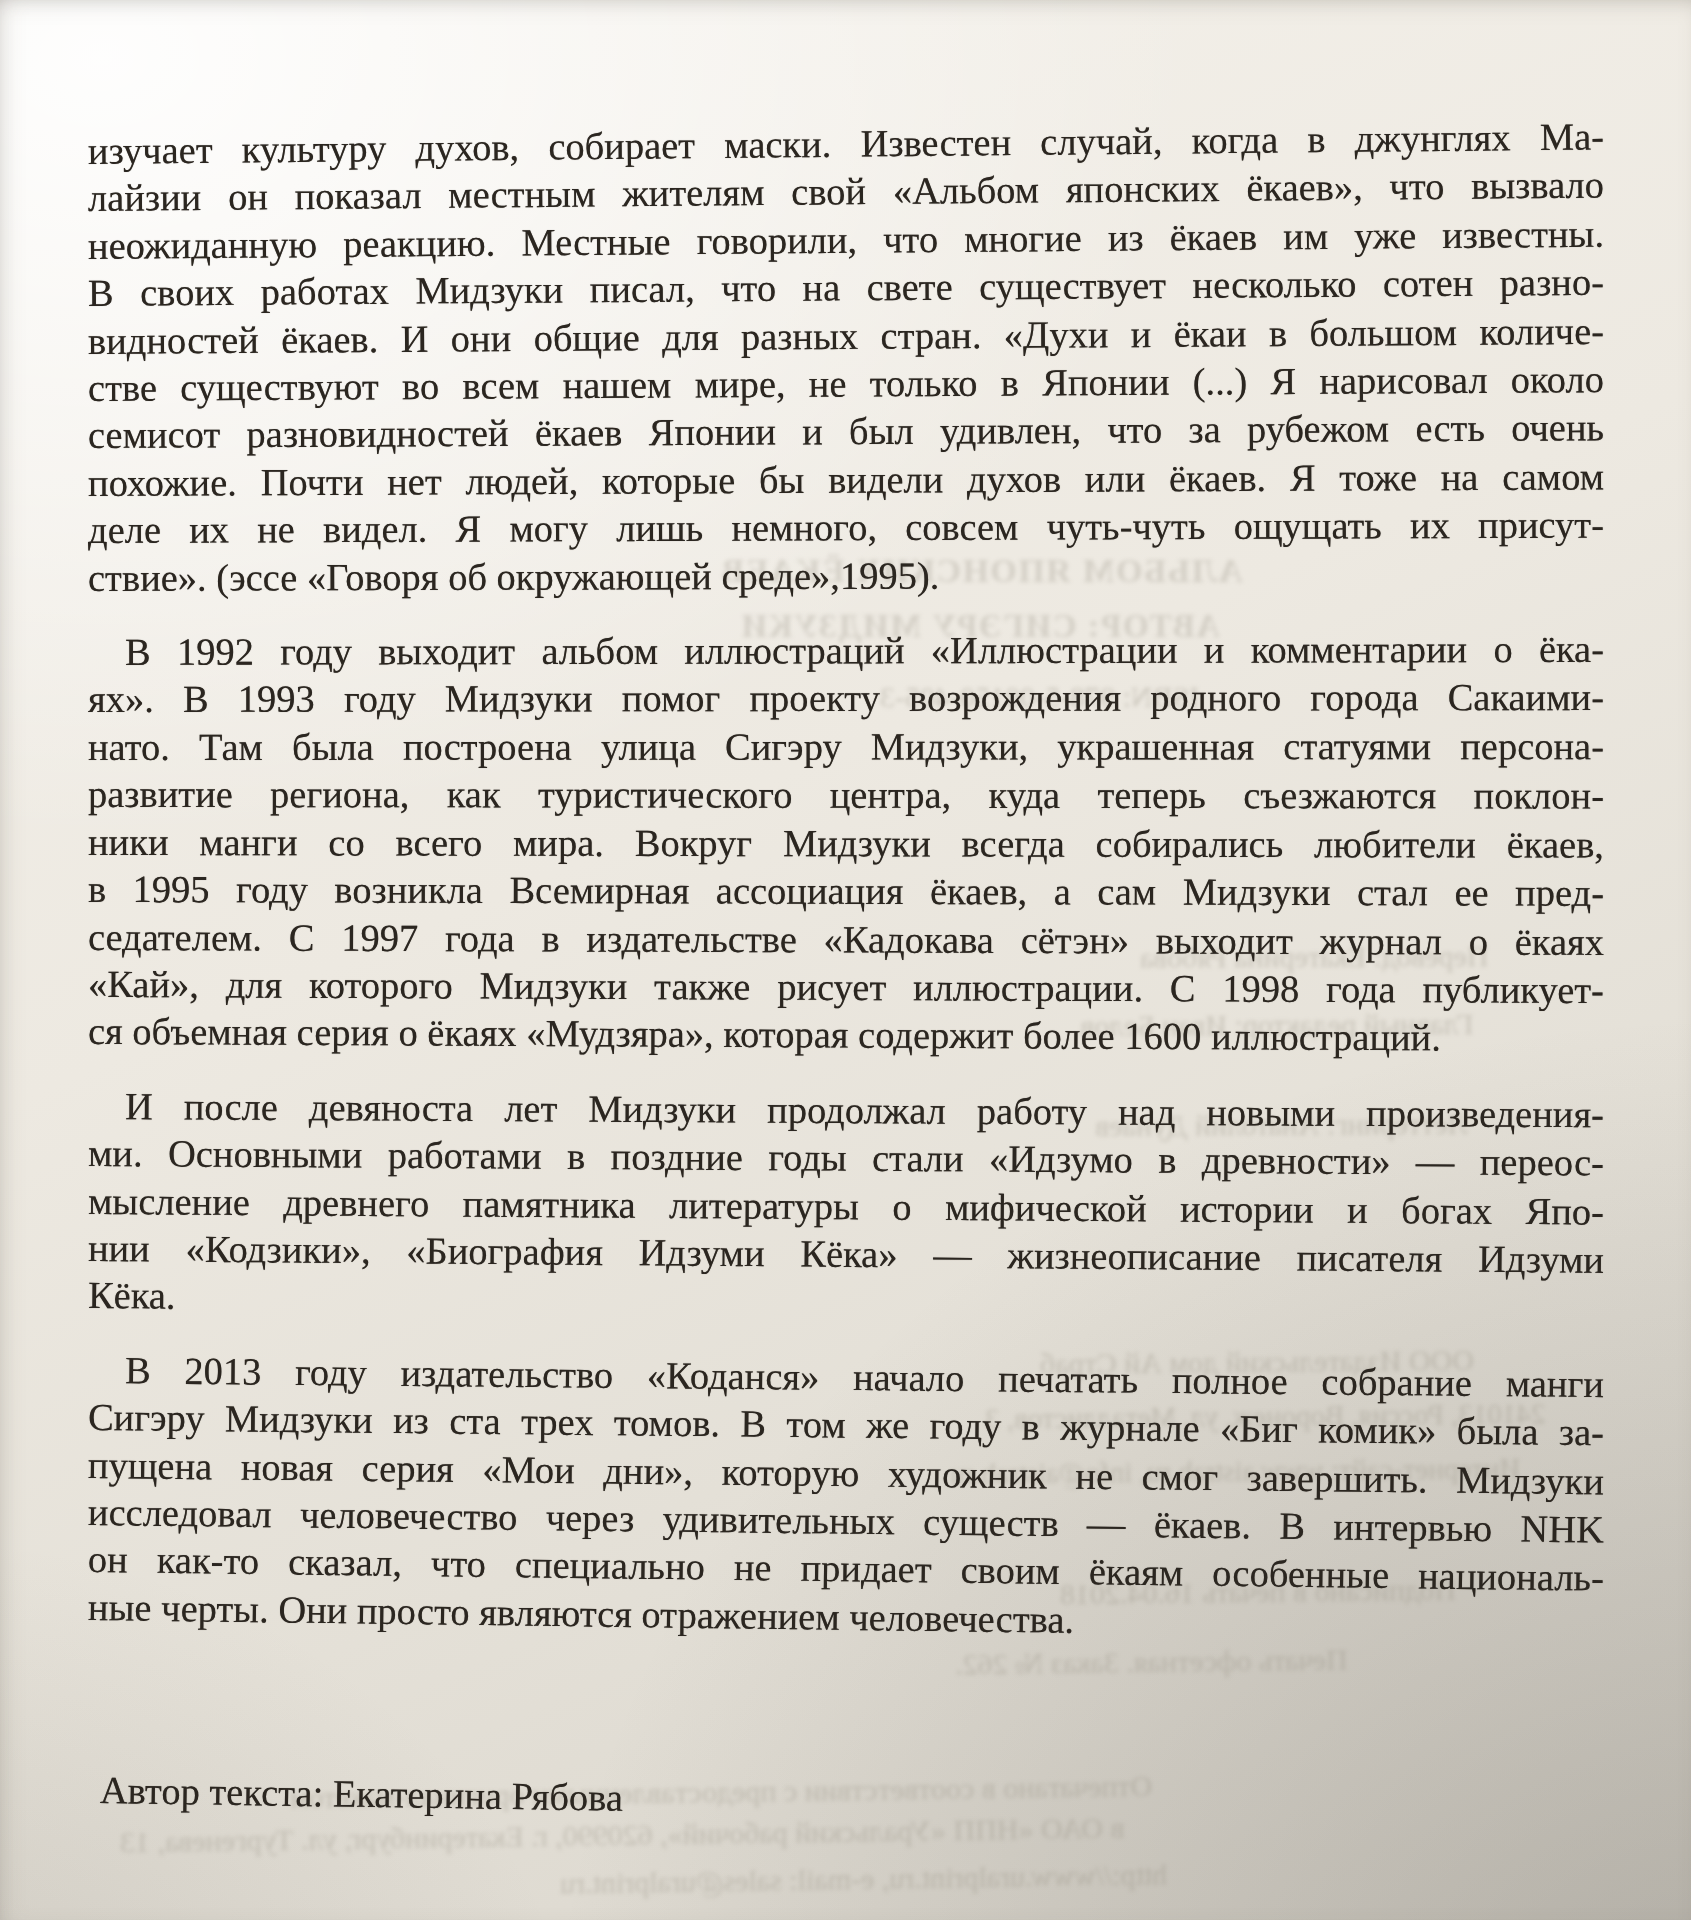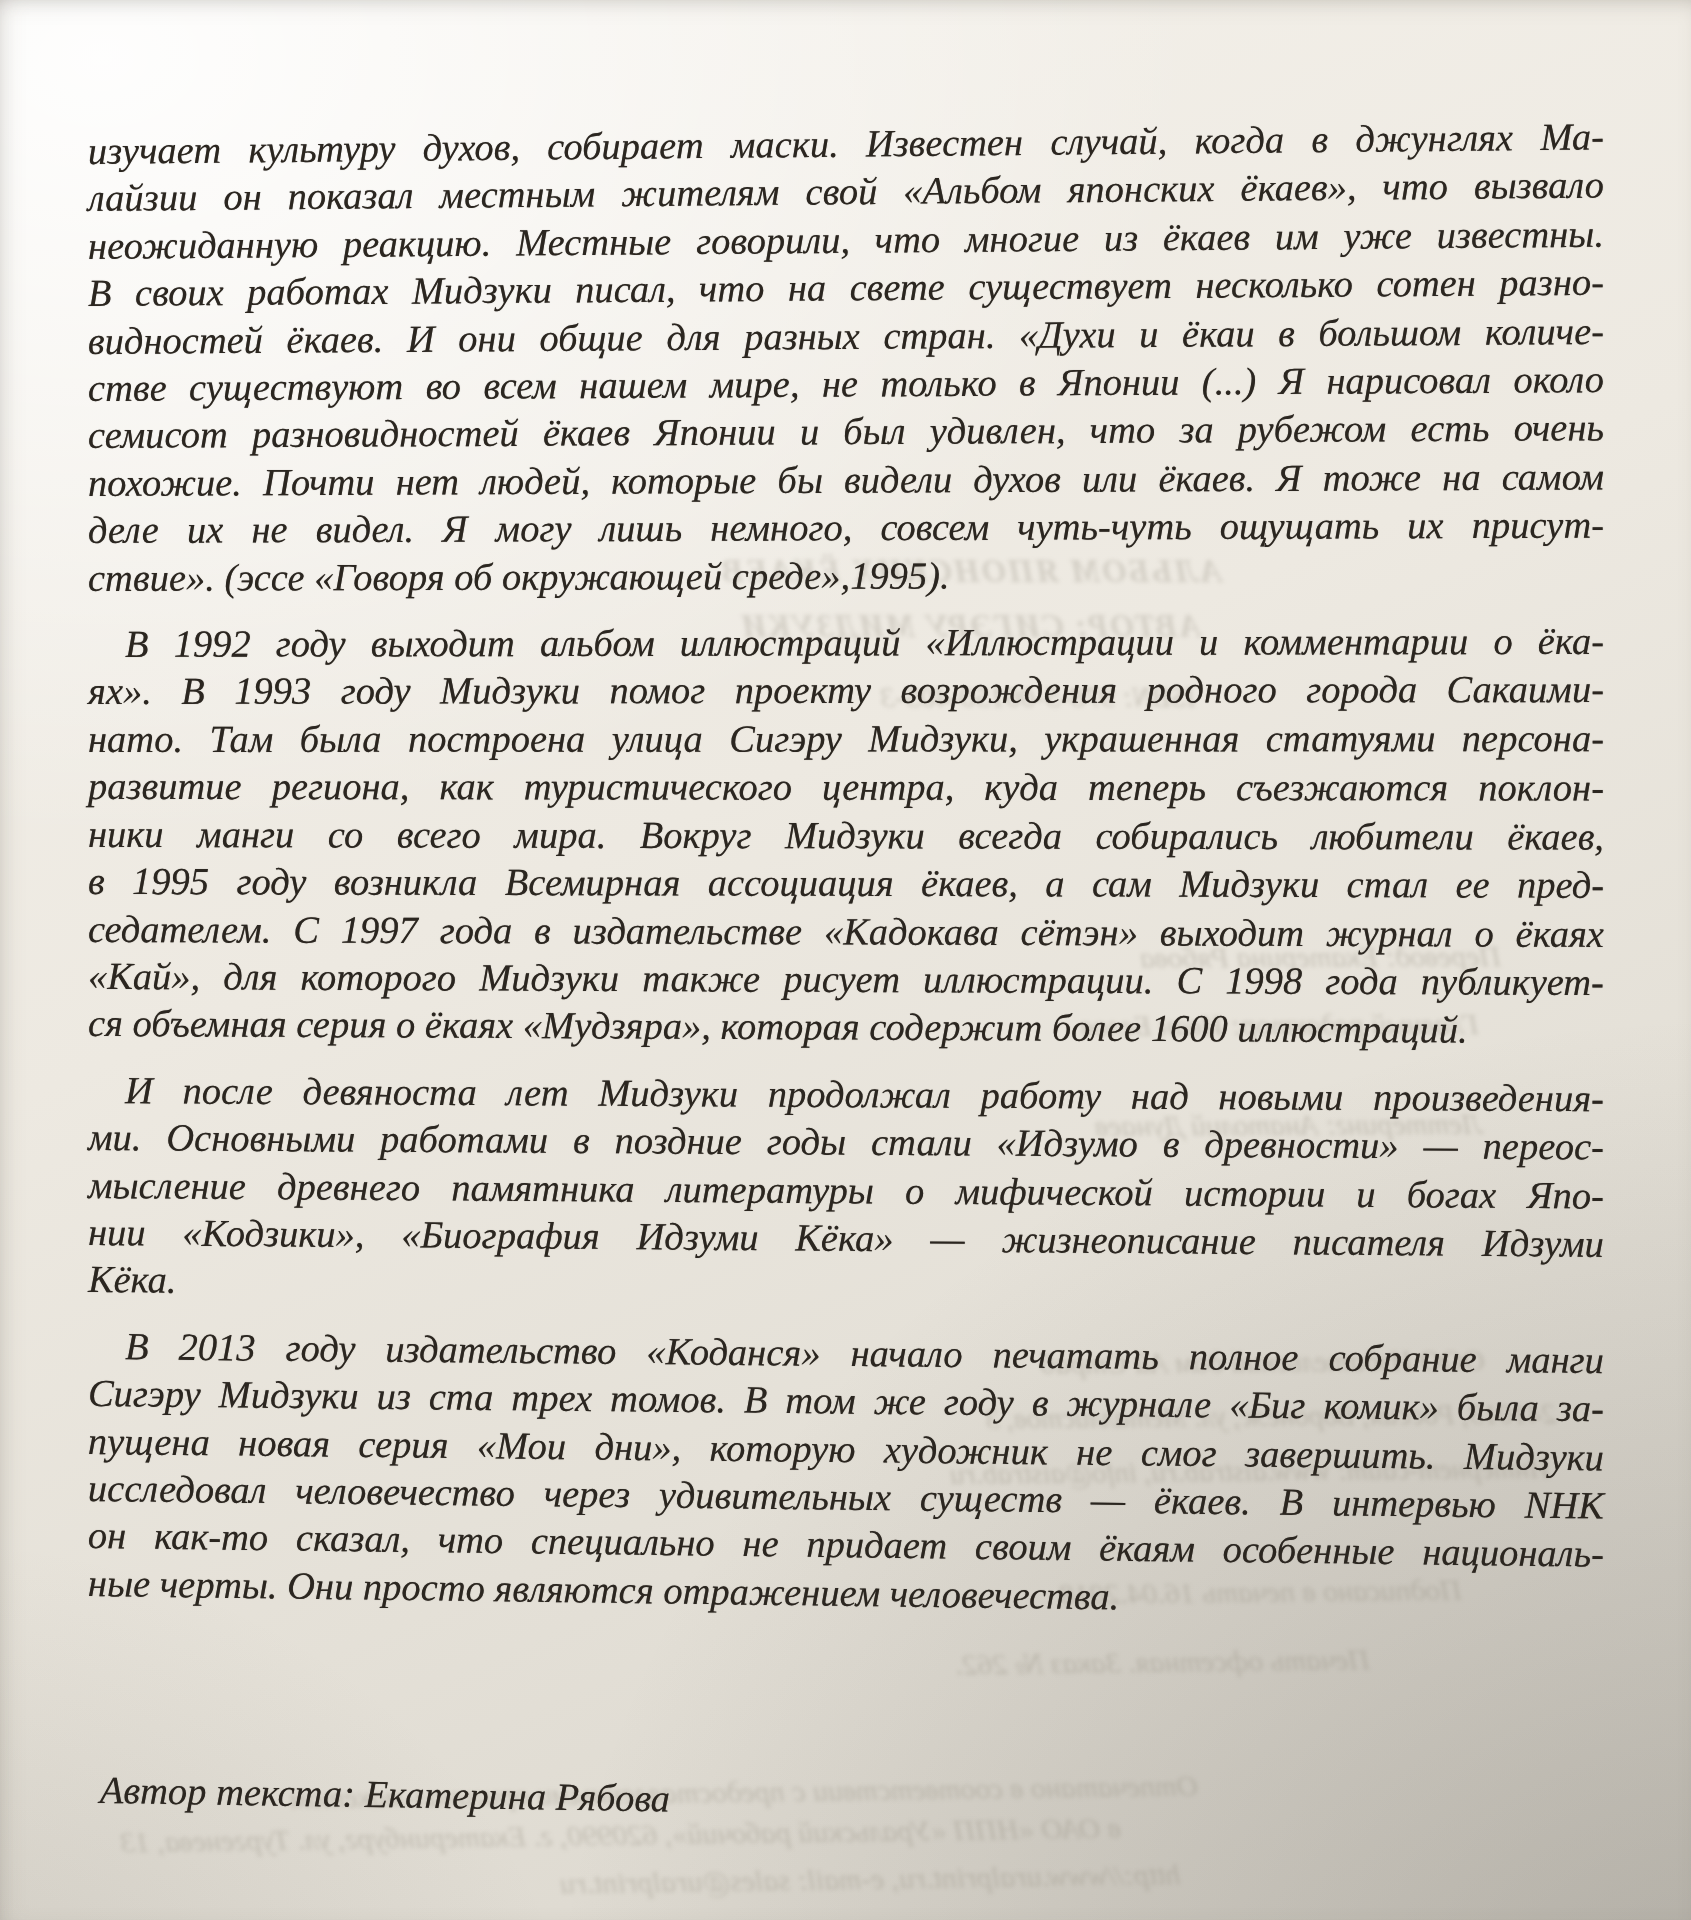--- a/index.html
+++ b/index.html
@@ -9,37 +9,36 @@
     background:#e9e5dd;
   }
   .photo{
     position:relative;width:1691px;height:1920px;overflow:hidden;
     background:
       radial-gradient(135% 85% at 6% 3%, rgba(255,255,255,.9), rgba(255,255,255,0) 48%),
       radial-gradient(120% 95% at 102% 108%, rgba(82,78,70,.30), rgba(82,78,70,0) 58%),
       radial-gradient(80% 60% at -5% 110%, rgba(100,95,86,.16), rgba(100,95,86,0) 50%),
       linear-gradient(157deg,#f5f2ec 0%,#ede9e1 42%,#e4e0d7 68%,#d8d4cb 100%);
     box-shadow:inset 0 12px 28px -20px rgba(95,90,80,.5), inset 14px 0 34px -26px rgba(95,90,80,.45);
-    font-style:italic;
   }
   
   .ghost-layer{position:absolute;inset:0;pointer-events:none;}
   .ghost{
     position:absolute;display:inline-block;white-space:nowrap;
     color:#8d8779;opacity:.34;filter:blur(2.3px);
     transform-origin:50% 50%;
   }
   .ghost.caps{font-weight:700;letter-spacing:1.5px;opacity:.26;}
   
   .text-block{
     position:absolute;left:88px;top:128px;width:1516px;
     font-size:38.5px;line-height:47.4px;color:#2b2620;
     text-shadow:0 0 .7px rgba(43,38,32,.65);
   }
-  .para + .para{margin-top:19px;}
+  .para + .para{margin-top:27px;}
   .line{white-space:normal;transform-origin:0 50%;}
   .line.just{text-align:justify;text-align-last:justify;}
   .line.last{text-align:left;}
   .line.indent{text-indent:37px;}
   .author{
     position:absolute;left:100px;top:1768px;
     font-size:38.5px;color:#2b2620;text-shadow:0 0 .7px rgba(43,38,32,.65);
     transform:rotate(0.85deg);transform-origin:0 50%;
   }
 </style>

